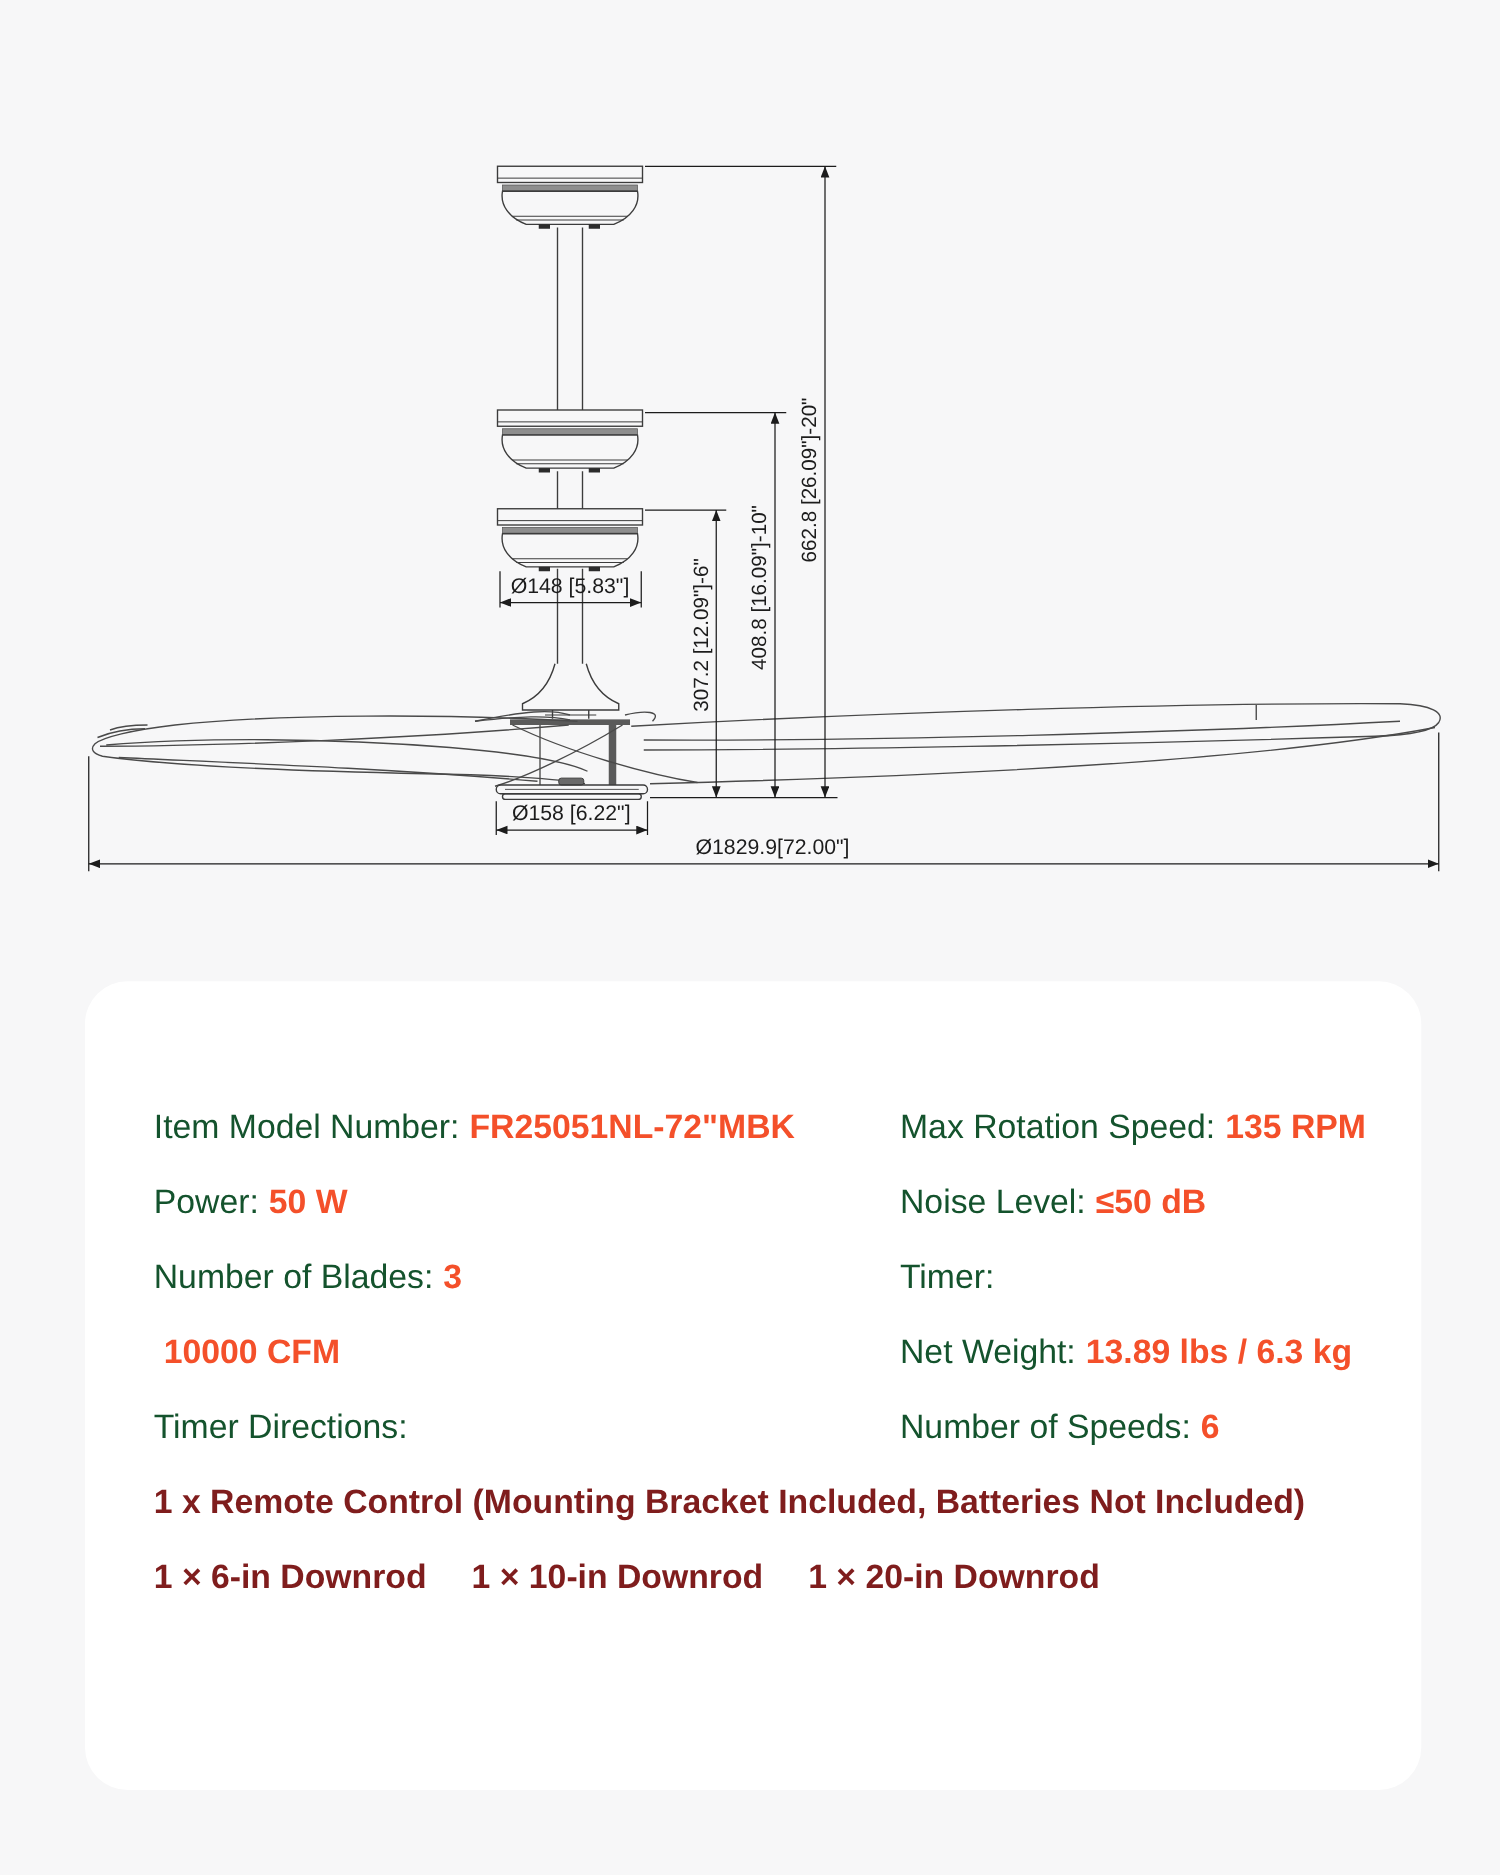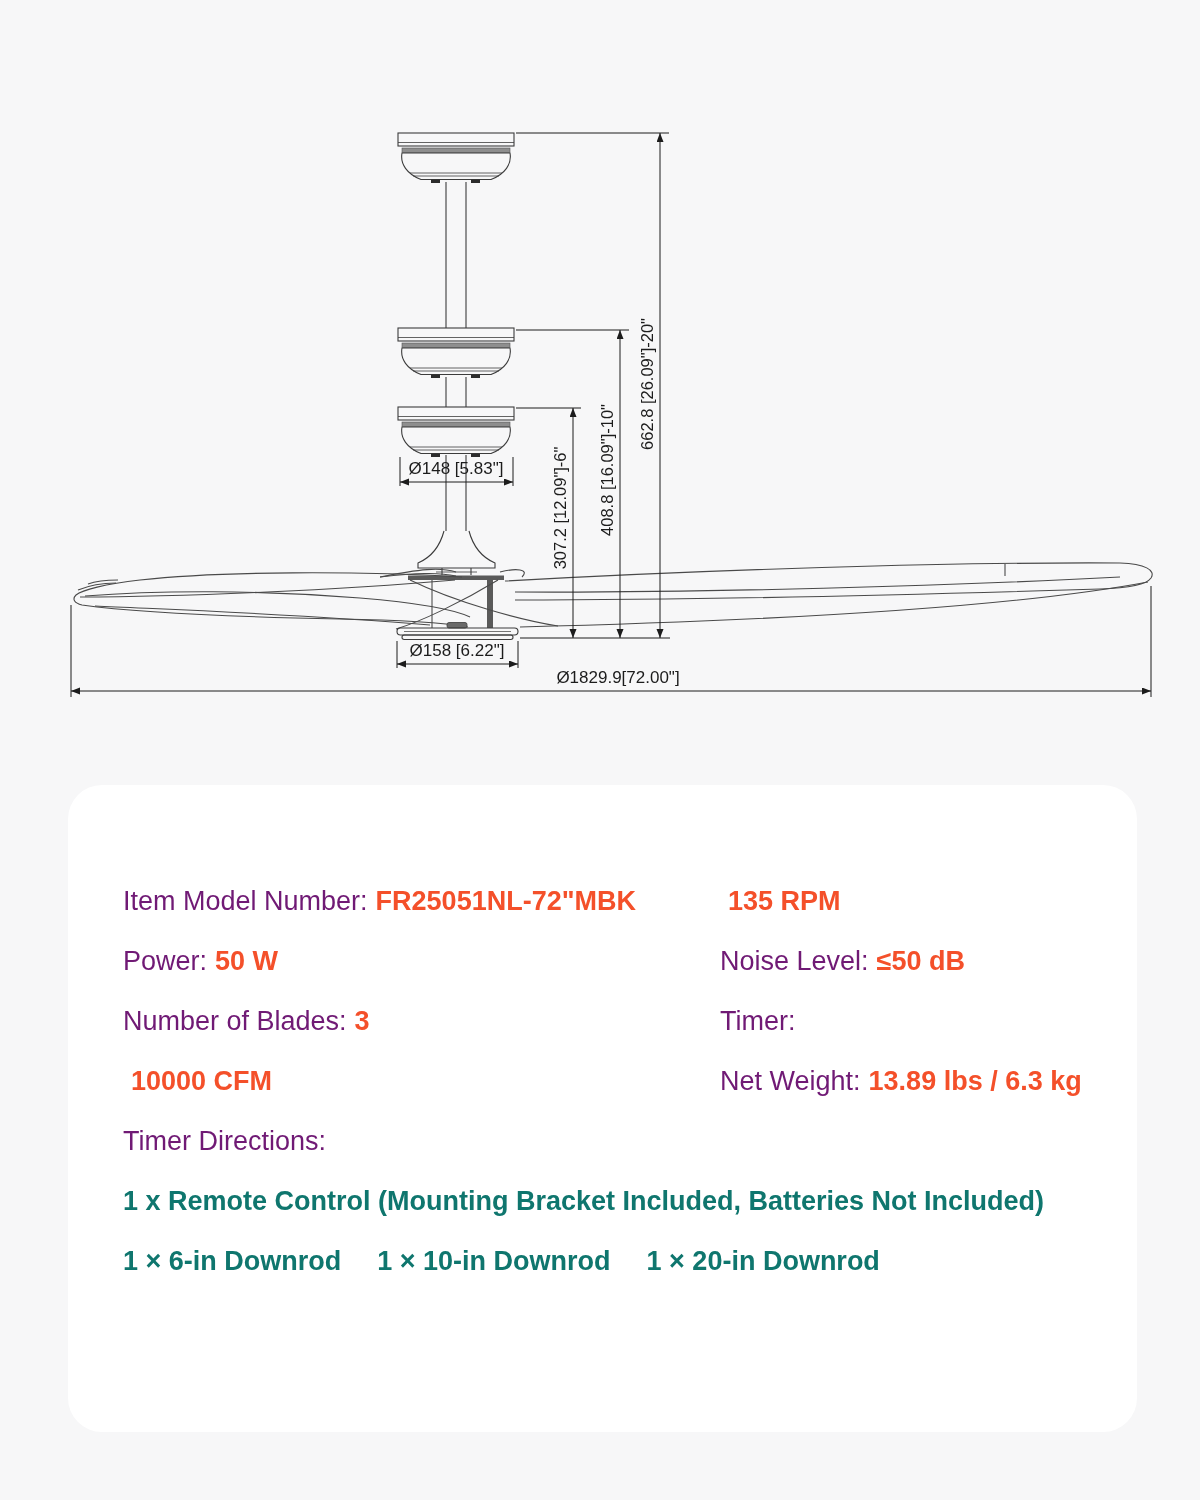--- a/index.html
+++ b/index.html
@@ -19,26 +19,26 @@
     box-sizing:border-box;
     padding:86px 0 0 55px;
   }
   .spec-cols{display:flex;}
   .spec-col-left{width:597px;flex:0 0 597px;}
   .spec-col-right{flex:1;}
   .spec-row{
     height:60px;display:flex;align-items:center;
     font-size:27px;line-height:60px;white-space:nowrap;
   }
-  .spec-label{color:#701a75;font-weight:400;}
+  .spec-label{color:#14532d;font-weight:400;}
   .spec-value{color:#f4502a;font-weight:700;margin-left:8px;}
   .acc-line{
     height:60px;display:flex;align-items:center;
     font-size:27px;white-space:nowrap;
-    color:#0f766e;font-weight:700;
+    color:#7f1d1d;font-weight:700;
   }
   .acc-item{margin-right:36px;}
   svg text{font-family:"Liberation Sans",sans-serif;}
 </style>
 </head>
 <body>
 
 <div class="diagram-wrap">
 <svg width="1200" height="760" viewBox="0 0 1200 760">
   <defs>
@@ -169,32 +169,37 @@
       </div>
       <div class="spec-row">
         <span class="spec-value">10000 CFM</span>
       </div>
       <div class="spec-row">
         <span class="spec-label">Timer Directions:</span>
       </div>
     </div>
     <div class="spec-col-right">
       <div class="spec-row">
+        <span class="spec-label">Max Rotation Speed:</span>
         <span class="spec-value">135 RPM</span>
       </div>
       <div class="spec-row">
         <span class="spec-label">Noise Level:</span>
         <span class="spec-value">≤50 dB</span>
       </div>
       <div class="spec-row">
         <span class="spec-label">Timer:</span>
       </div>
       <div class="spec-row">
         <span class="spec-label">Net Weight:</span>
         <span class="spec-value">13.89 lbs / 6.3 kg</span>
+      </div>
+      <div class="spec-row">
+        <span class="spec-label">Number of Speeds:</span>
+        <span class="spec-value">6</span>
       </div>
     </div>
   </div>
   <div class="acc-line">
     <span>1 x Remote Control (Mounting Bracket Included, Batteries Not Included)</span>
   </div>
   <div class="acc-line">
     <span class="acc-item">1 × 6-in Downrod</span>
     <span class="acc-item">1 × 10-in Downrod</span>
     <span class="acc-item">1 × 20-in Downrod</span>

